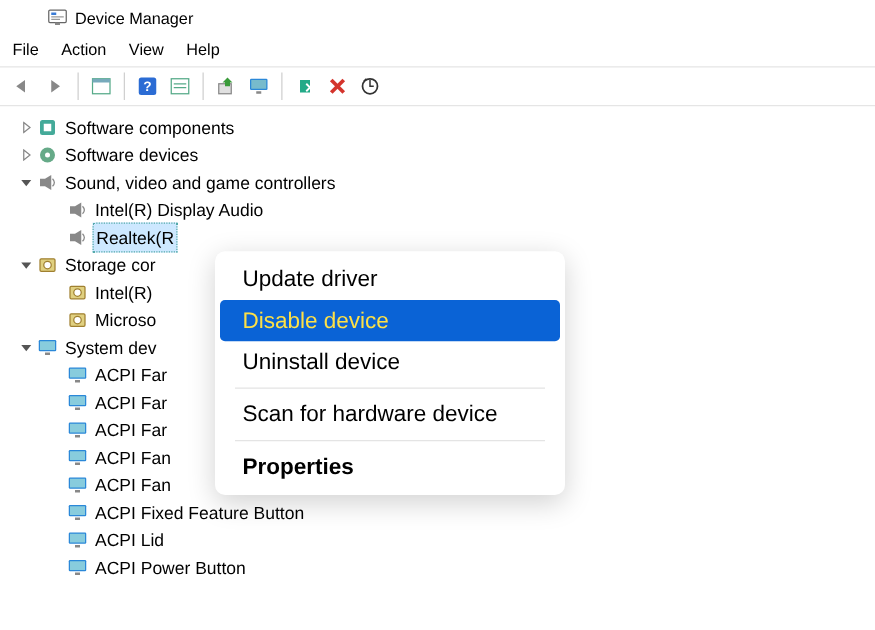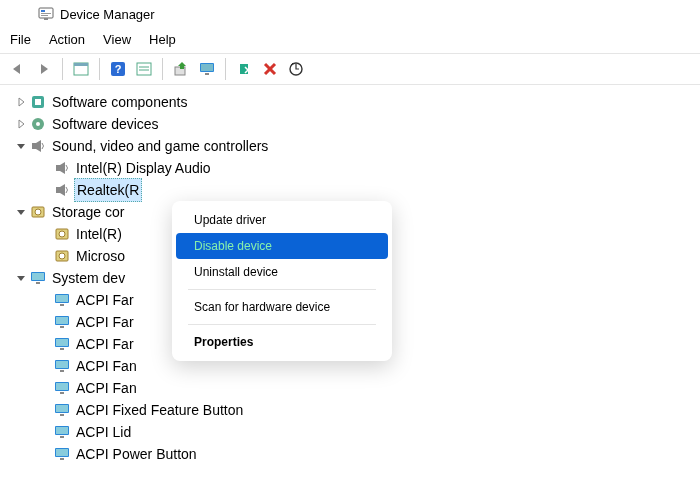--- a/index.html
+++ b/index.html
@@ -63,34 +63,34 @@
   .node .nicon { width: 16px; height: 16px; margin: 0 6px 0 2px; display: inline-flex; align-items:center; justify-content:center;}
   .node .label { white-space: nowrap; }
   .node.sel .label {
     background: #cde8ff; border: 1px dotted #5aa; padding: 0 2px; margin-left: -2px;
   }
   .children { padding-left: 24px; }
   
   .ctxmenu {
     position: absolute;
     left: 172px; top: 201px;
-    width: 220px;
+    width: 280px;
     background: #fff;
     border-radius: 8px;
     box-shadow: 0 6px 22px rgba(0,0,0,0.18);
     padding: 6px 4px;
-    font-size: 12px;
+    font-size: 18px;
   }
   .ctxmenu .mitem {
     padding: 6px 18px;
     border-radius: 4px;
     cursor: default;
   }
   .ctxmenu .mitem.highlight {
-    background: #0a63d6; color: #86efac;
+    background: #0a63d6; color: #fde047;
   }
   .ctxmenu .mitem.bold { font-weight: 700; }
   .ctxmenu .msep {
     height: 1px; background: #e4e4e4; margin: 4px 12px;
   }
   
   svg { display:block; }
 </style>
 </head>
 <body>

